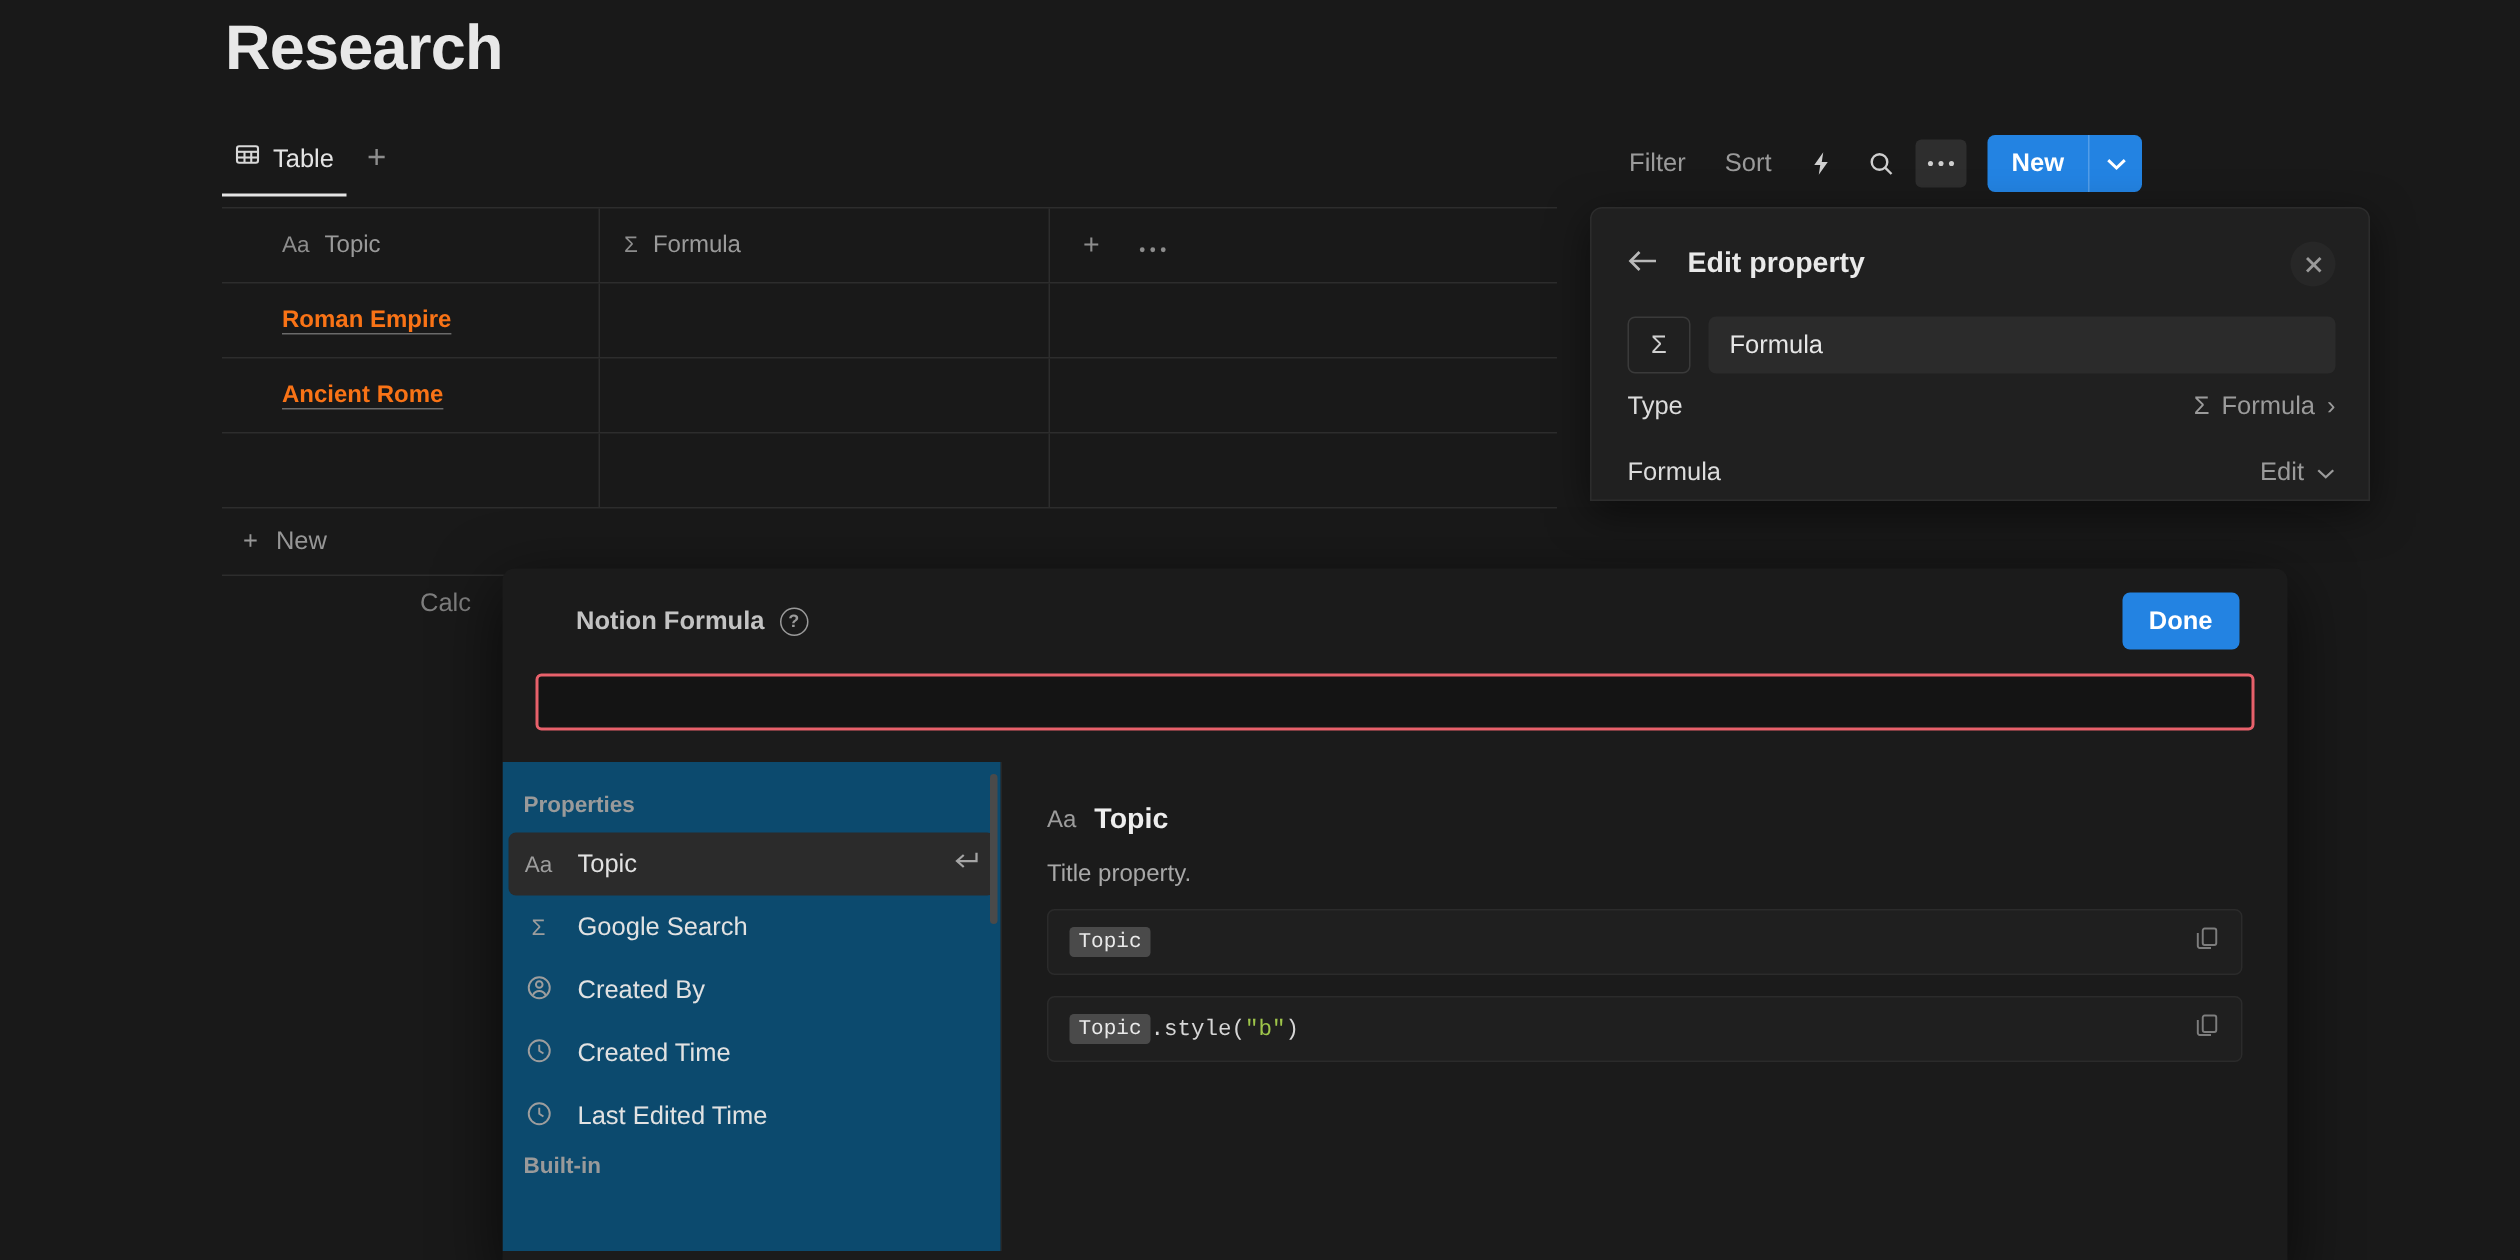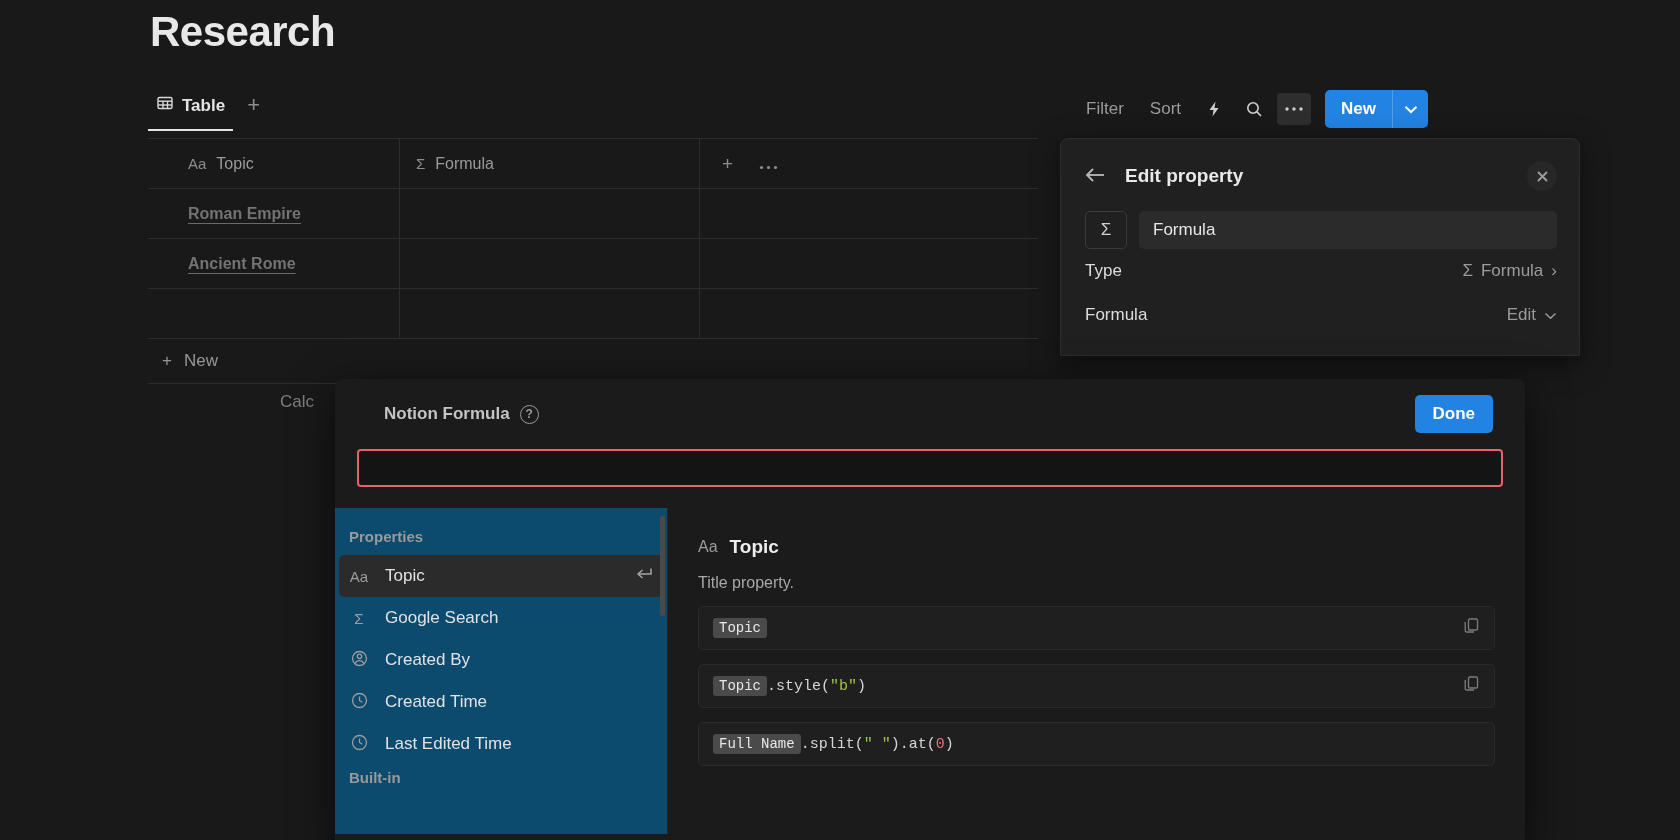--- a/index.html
+++ b/index.html
@@ -33,21 +33,21 @@
     display: flex;
     align-items: center;
     gap: 4px;
   }
   .view-tab {
     display: flex;
     align-items: center;
     gap: 8px;
     padding: 6px 8px 12px 8px;
     font-size: 17px;
-    font-weight: bold;
+    font-weight: normal;
     color: #e4e4e4;
     border-bottom: 2px solid #e4e4e4;
     cursor: pointer;
   }
   .view-add {
     font-size: 22px;
     color: #8d8d8d;
     padding: 2px 10px 12px 10px;
     cursor: pointer;
   }
@@ -120,21 +120,21 @@
     border-right: 1px solid #2d2d2d;
   }
   .c-topic { width: 252px; padding-left: 40px; }
   .c-formula { width: 300px; }
   .c-rest { width: 338px; border-right: none; gap: 26px; padding-left: 22px; }
   .hdr { font-size: 16px; color: #9a9a9a; gap: 10px; }
   .hdr .ico { color: #8d8d8d; font-size: 15px; }
   .title-cell {
     font-size: 16px;
     font-weight: bold;
-    color: #737373;
+    color: #f97316;
     text-decoration: underline;
     text-underline-offset: 4px;
     text-decoration-color: #6a6a6a;
     cursor: pointer;
   }
   .plus-col, .dots-col { color: #8d8d8d; font-size: 19px; cursor: pointer; }
   .new-row {
     position: absolute;
     left: 148px;
     top: 338px;
@@ -157,21 +157,21 @@
     color: #7e7e7e;
     cursor: pointer;
   }
 
   
   .edit-panel {
     position: absolute;
     left: 1060px;
     top: 138px;
     width: 520px;
-    height: 218px;
+    height: 196px;
     background: #202020;
     border: 1px solid #2c2c2c;
     border-radius: 8px 8px 0 0;
     box-shadow: 0 8px 28px rgba(0,0,0,0.5);
   }
   .ep-head {
     display: flex;
     align-items: center;
     gap: 18px;
     padding: 22px 22px 0 24px;
@@ -613,19 +613,15 @@
         <span class="pill">Topic</span>
         <span>.style(<span class="str">"b"</span>)</span>
         <span class="copy">
           <svg width="17" height="17" viewBox="0 0 17 17" fill="none" stroke="#7d7d7d" stroke-width="1.3">
             <rect x="5.5" y="2" width="9" height="11" rx="1.3"></rect>
               <path d="M11 15 H3.5 A1.3 1.3 0 0 1 2.2 13.7 V5"></path>
           </svg>
         </span>
       </div>
 
-      <div class="code-box">
-        <span class="pill">Full Name</span>
-        <span>.split(<span class="str">" "</span>).at(<span class="num">0</span>)</span>
-      </div>
     </div>
   </div>
 </div>
 
 </body></html>

